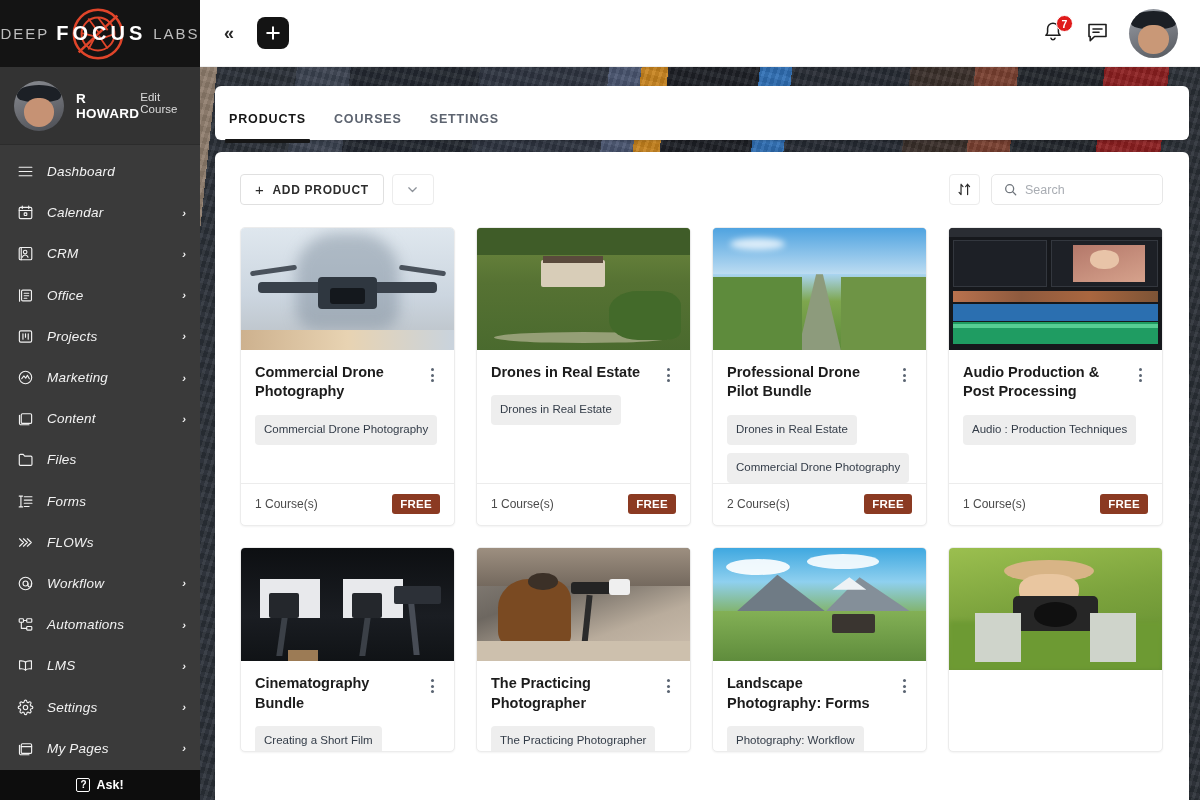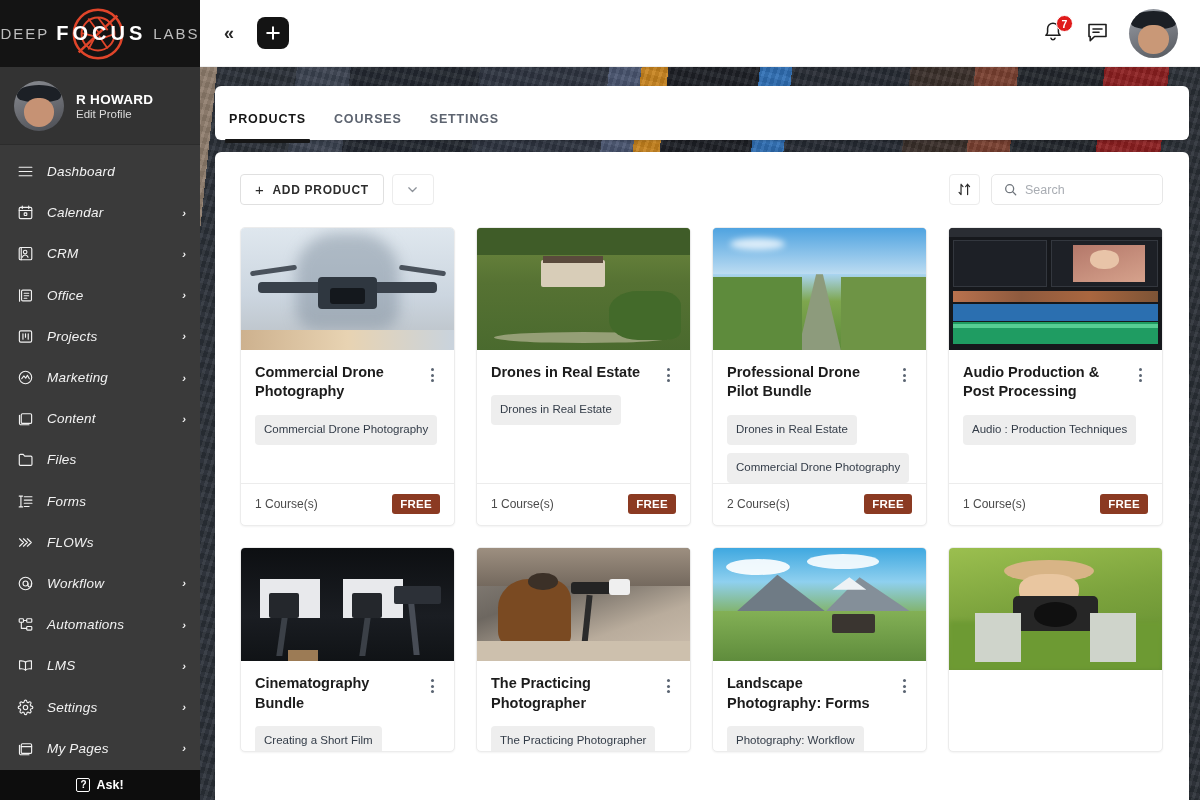--- a/index.html
+++ b/index.html
@@ -51,21 +51,21 @@
     position: relative; overflow: hidden; flex: 0 0 50px;
   }
   .avatar-sm::before { 
     content: ""; position: absolute; left: 6%; top: 8%; width: 88%; height: 34%;
     background: #1c2026; border-radius: 50% 50% 36% 36%;
   }
   .avatar-sm::after { 
     content: ""; position: absolute; left: 20%; top: 34%; width: 60%; height: 58%;
     background: #c69274; border-radius: 46% 46% 50% 50%;
   }
-  .profile-txt { display: flex; flex-direction: column; gap: 1px; }
+  .profile-txt { display: flex; gap: 1px; }
   .profile-name { color: #fff; font-size: 13.5px; font-weight: 700; letter-spacing: .3px; }
   .profile-edit { color: #dcdcdc; font-size: 11.5px; }
 
   .navlist { flex: 1 1 auto; overflow: hidden; padding-top: 6px; }
   .navitem {
     height: 41.2px; display: flex; align-items: center;
     padding: 0 14px 0 16px; gap: 13px; cursor: pointer;
     color: #f2f2f2;
     font-style: italic;
   }
@@ -259,21 +259,21 @@
         <span class="brand-deep">DEEP</span>
         <span class="brand-focus">FOCUS</span>
         <span class="brand-labs">LABS</span>
       </div>
     </div>
 
     <div class="profile">
       <div class="avatar-sm"></div>
       <div class="profile-txt">
         <span class="profile-name">R HOWARD</span>
-        <span class="profile-edit">Edit Profile</span>
+        <span class="profile-edit">Edit Course</span>
       </div>
     </div>
 
     <nav class="navlist" id="navlist">
         <div class="navitem">
           <span class="nicon">
             <svg viewBox="0 0 20 20" fill="none" stroke="#f2f2f2" stroke-width="1.35" stroke-linecap="round" stroke-linejoin="round">
               <path d="M2.5 5h15M2.5 10h15M2.5 15h15"></path>
             </svg>
           </span>

